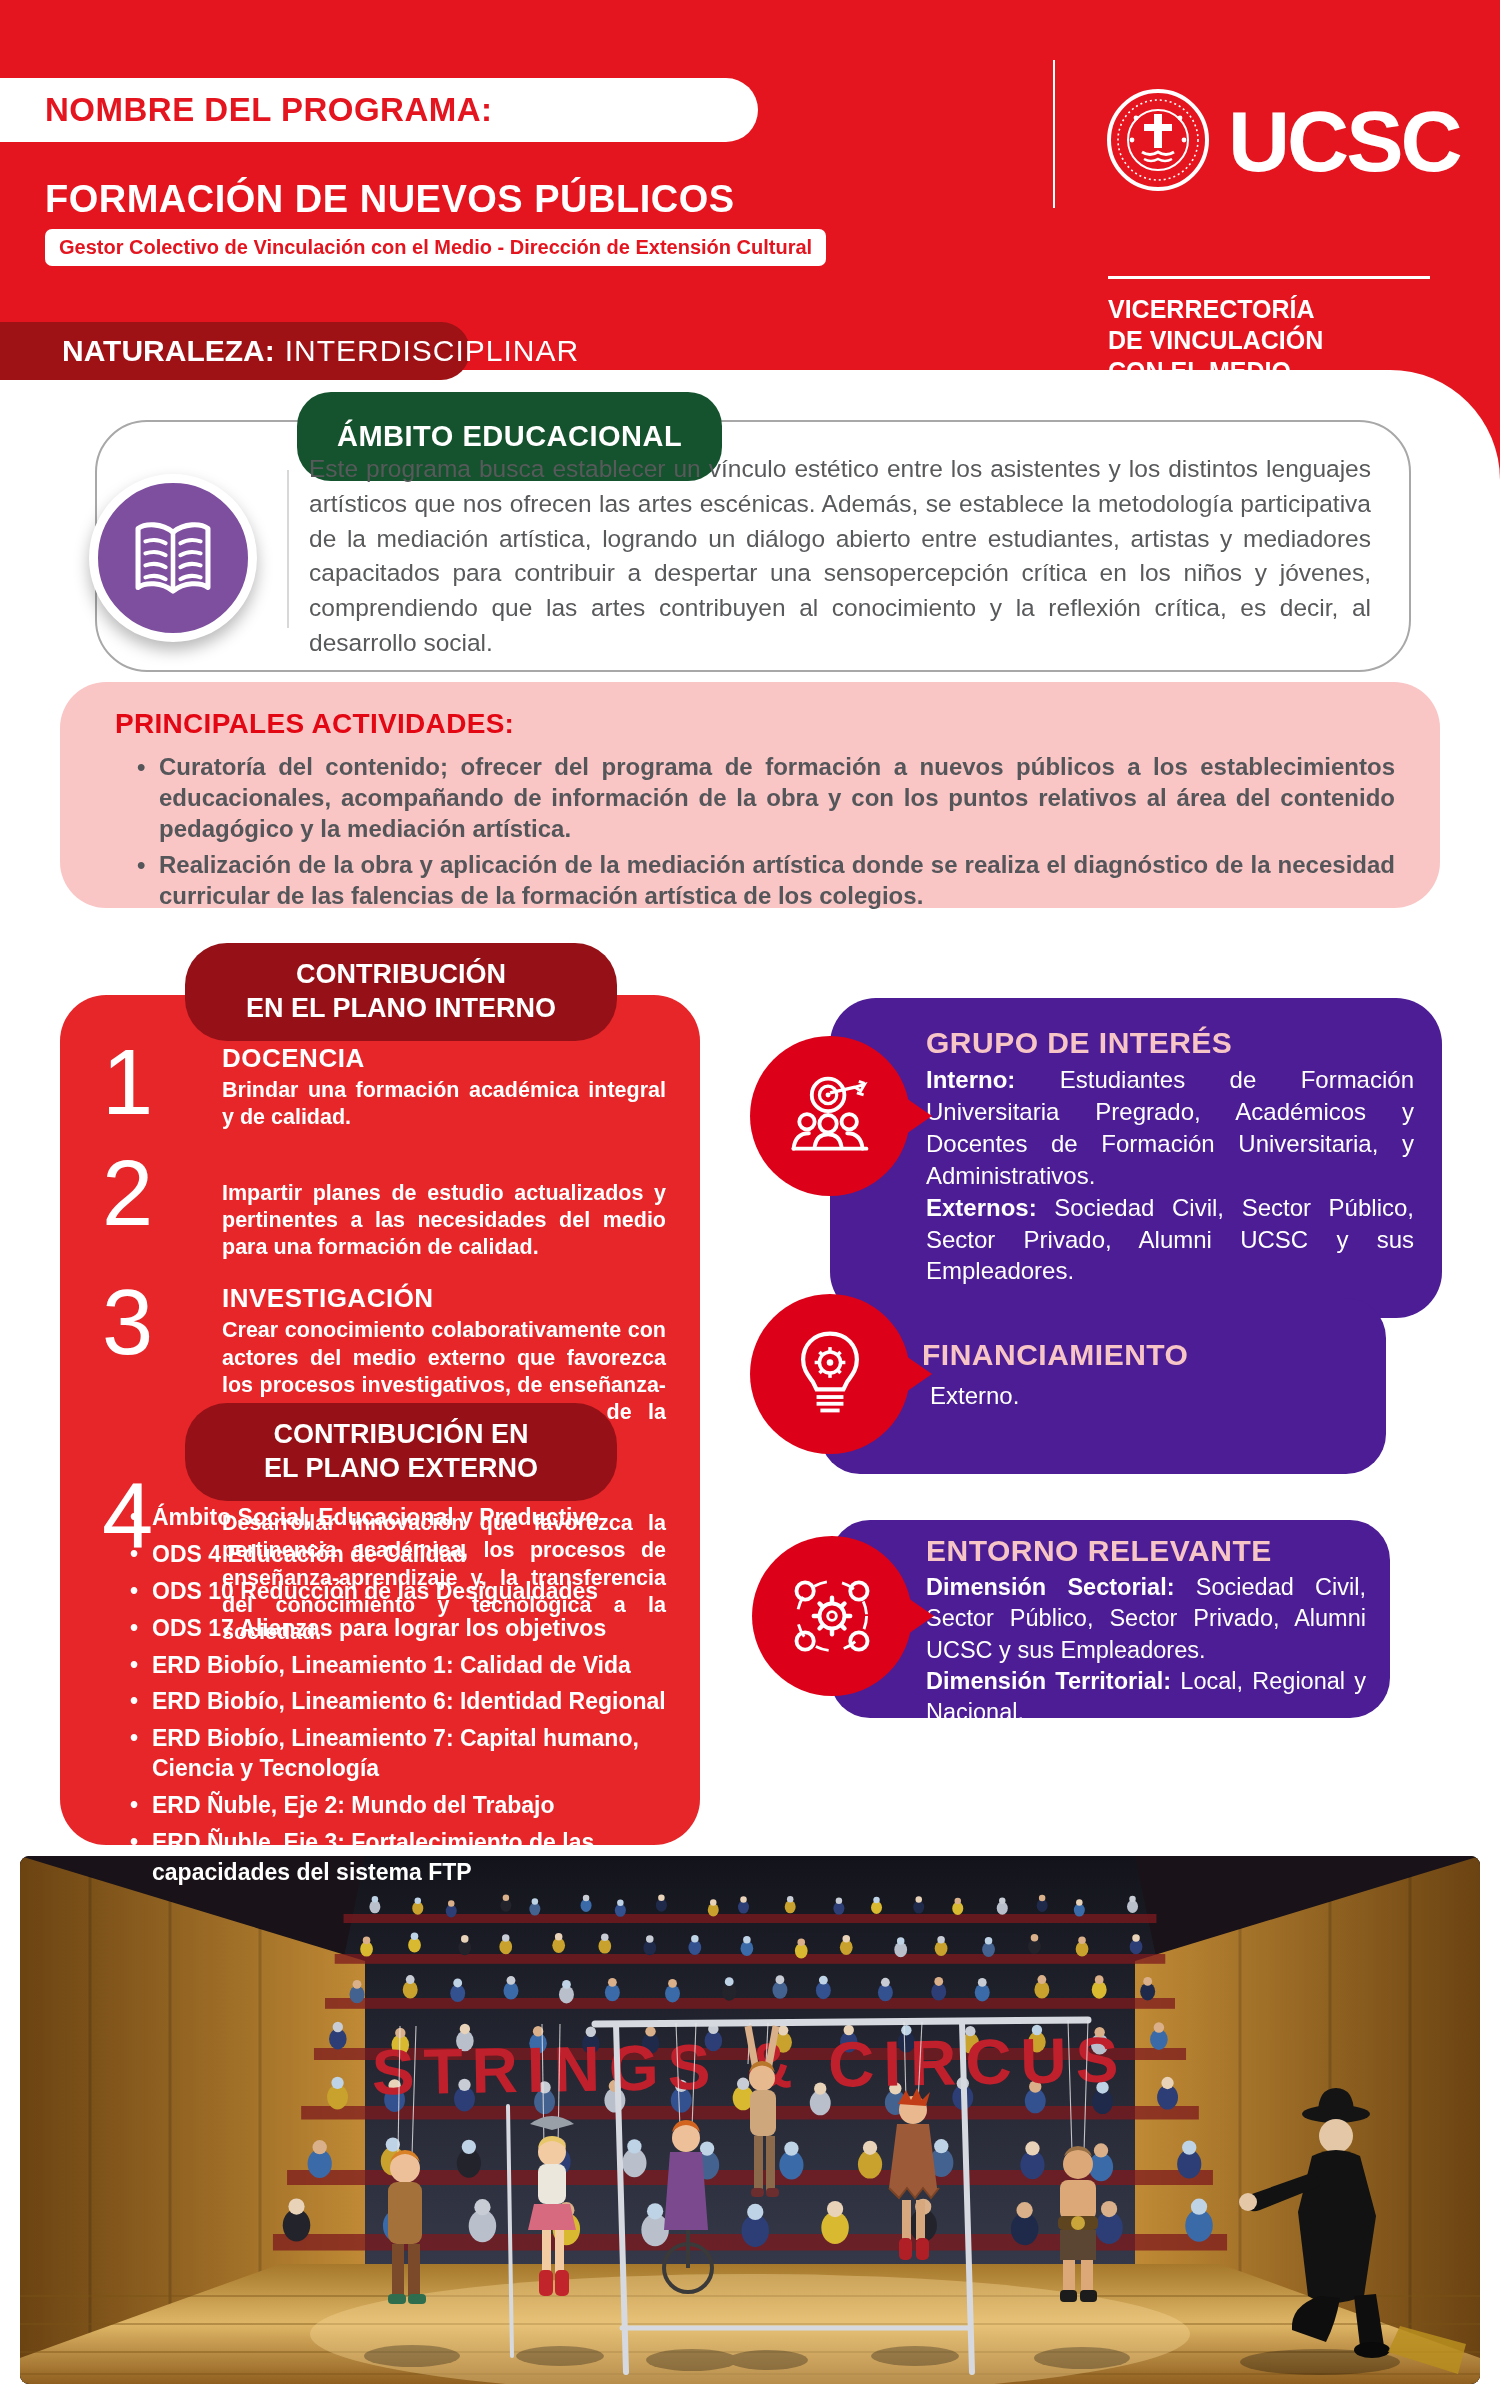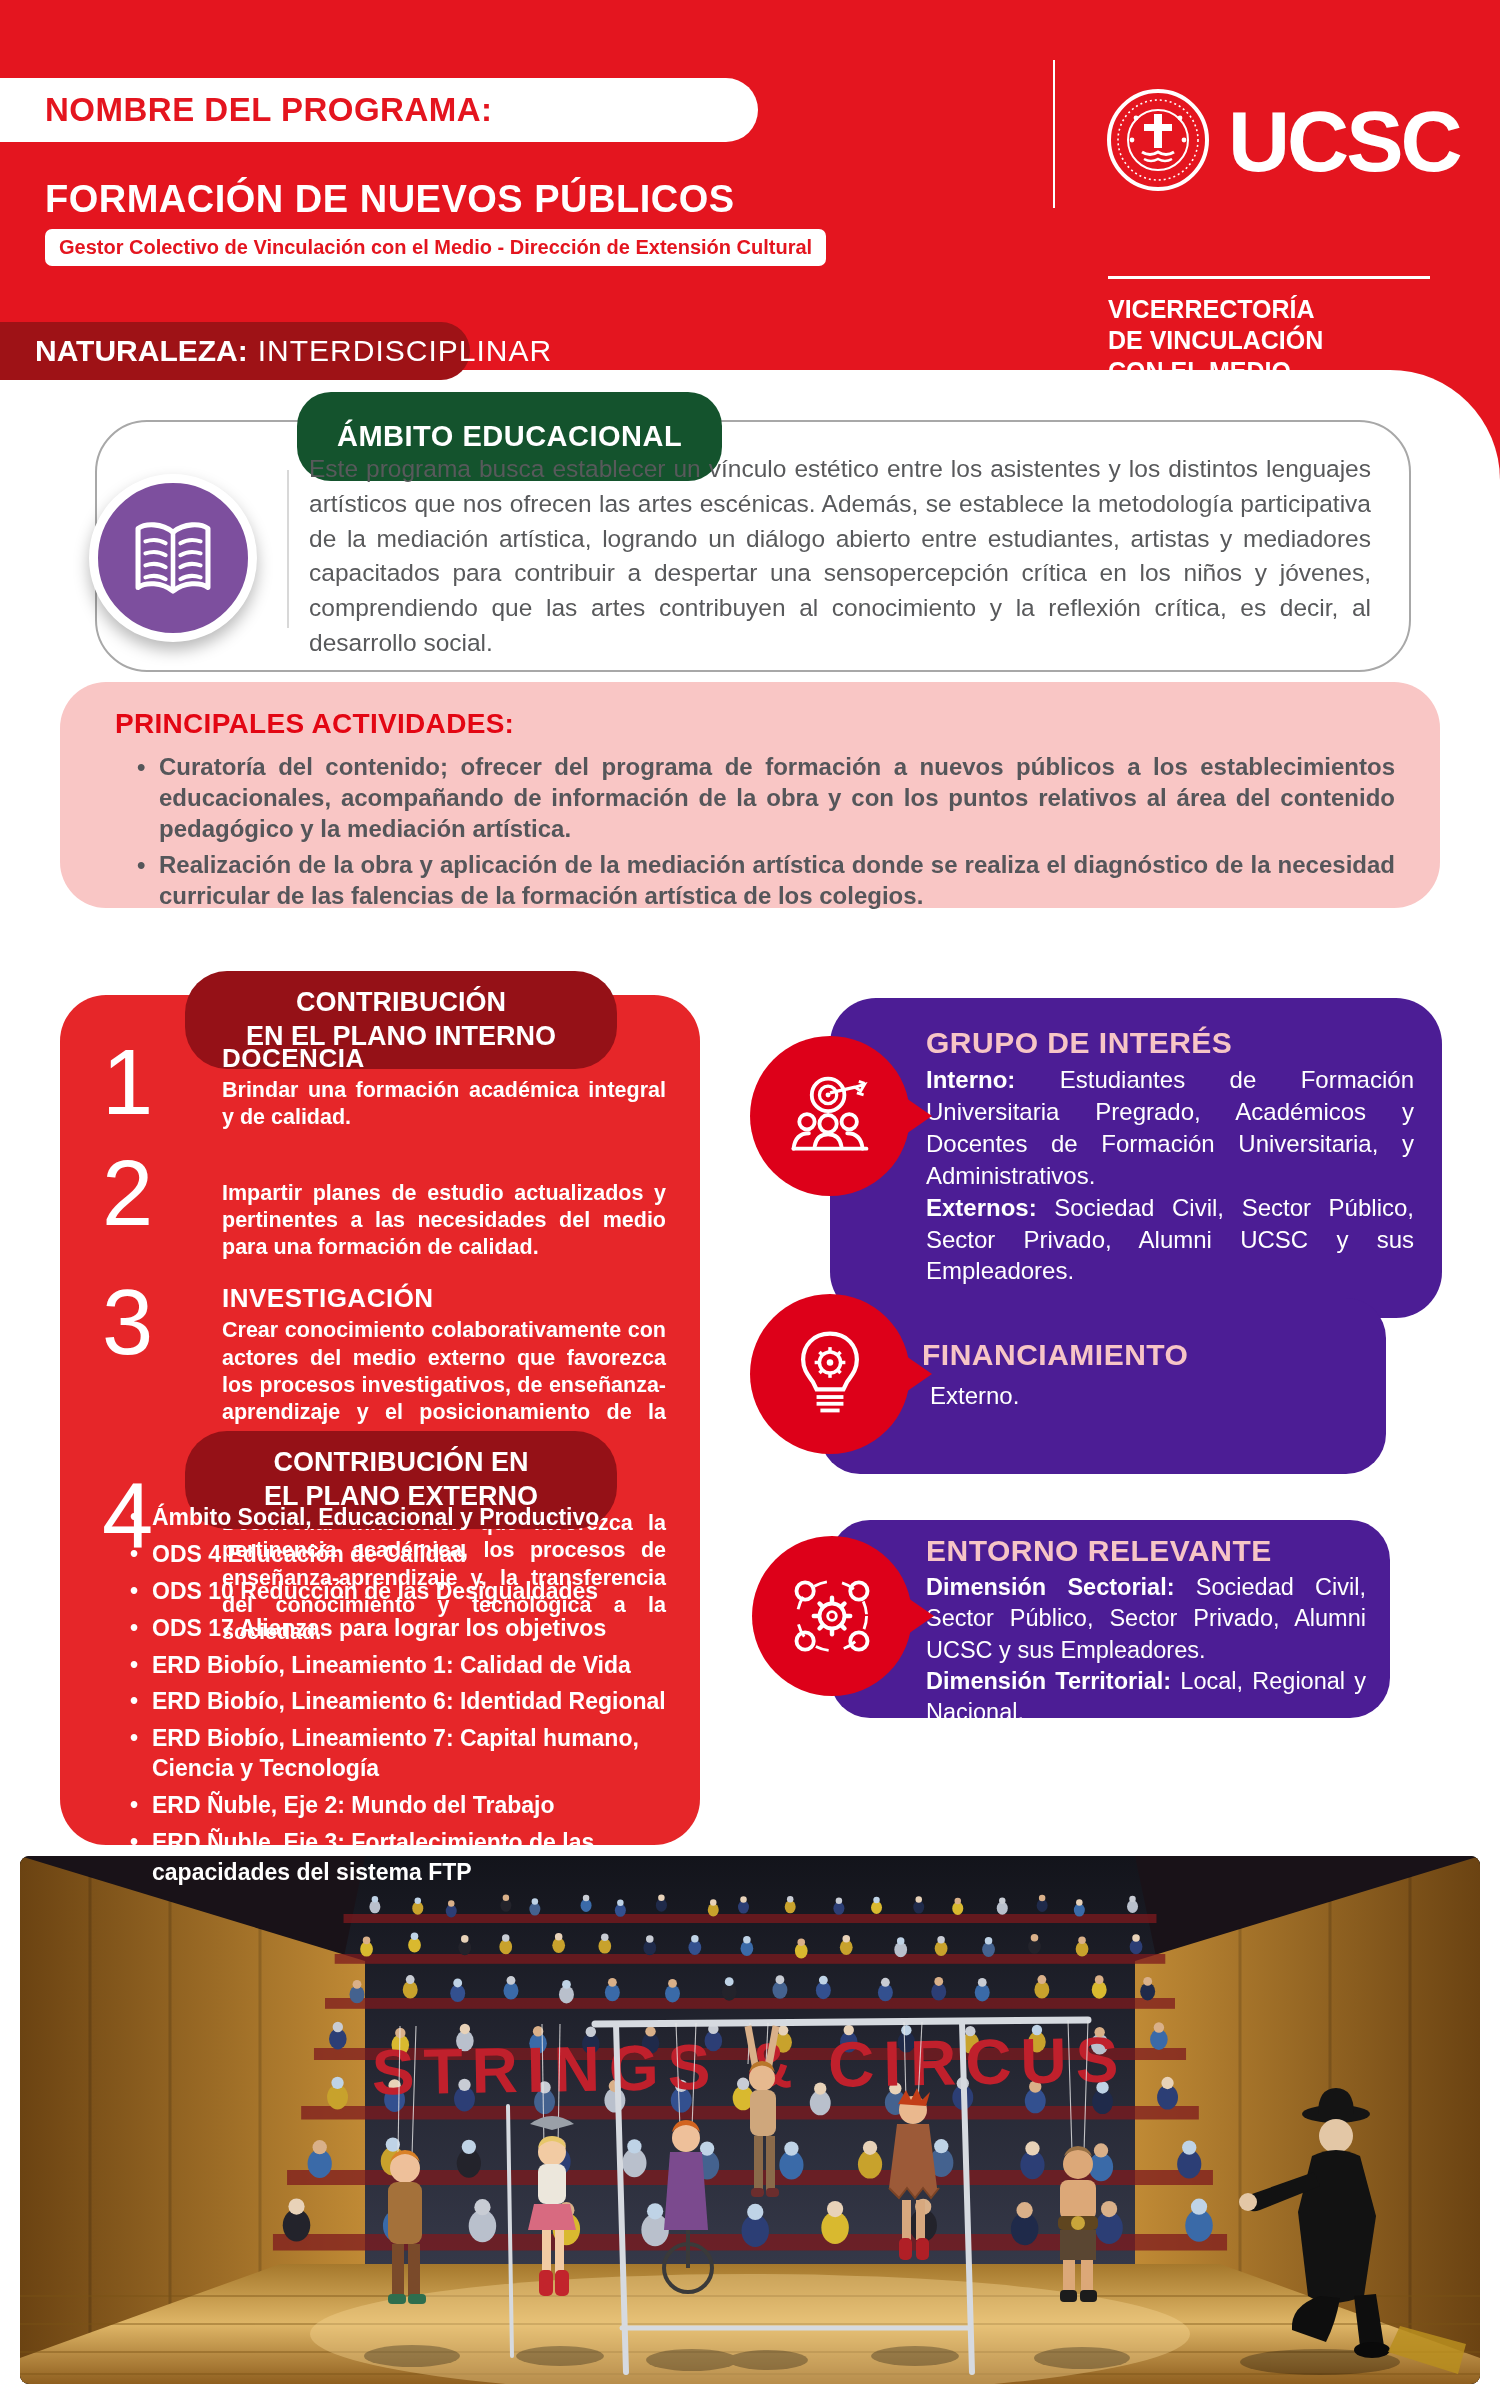--- a/index.html
+++ b/index.html
@@ -17,21 +17,21 @@
   .program-subtitle{position:absolute;top:229px;left:45px;background:#fff;color:#e4151f;
                     font-size:20px;font-weight:700;padding:7px 14px;border-radius:7px;white-space:nowrap;}
   .logo-divider{position:absolute;top:60px;left:1053px;width:2px;height:148px;background:#fff;}
   .seal{position:absolute;top:88px;left:1106px;width:104px;height:104px;}
   .ucsc-word{position:absolute;top:92px;left:1228px;color:#fff;font-size:86px;font-weight:800;letter-spacing:-3px;}
   .logo-hline{position:absolute;top:276px;left:1108px;width:322px;height:3px;background:#fff;}
   .division{position:absolute;top:294px;left:1108px;color:#fff;font-size:25px;font-weight:700;line-height:1.24;}
   .division span{display:block;}
 
   .naturaleza-band{position:absolute;top:322px;left:0;width:470px;height:58px;background:#9e1216;
-                   border-radius:0 30px 30px 0;display:flex;align-items:center;padding-left:35px;
+                   border-radius:0 30px 30px 0;display:flex;align-items:center;padding-left:62px;
                    box-sizing:border-box;z-index:6;}
   .naturaleza-band .lab{color:#fff;font-size:30px;font-weight:800;margin-right:10px;}
   .naturaleza-band .val{color:#fff;font-size:30px;font-weight:400;letter-spacing:1px;}
 
   
   .ambito-card{position:absolute;top:420px;left:95px;width:1312px;height:248px;background:#fff;
                border:2px solid #a8a8a8;border-radius:52px;z-index:5;}
   .ambito-badge{position:absolute;top:-30px;left:200px;background:#14532d;color:#fff;font-size:29px;
                 font-weight:800;padding:28px 40px;border-radius:34px;letter-spacing:.5px;}
   .ambito-icon-wrap{position:absolute;left:-8px;top:52px;width:150px;height:150px;border-radius:50%;
@@ -47,21 +47,21 @@
   .activ-title{color:#e30613;font-size:28px;font-weight:800;letter-spacing:.3px;}
   .activ-list{margin:11px 0 0 0;padding:0 0 0 22px;list-style:none;}
   .activ-list li{position:relative;color:#55565a;font-size:24px;font-weight:700;line-height:1.3;
                  text-align:justify;margin-bottom:4px;padding-left:22px;}
   .activ-list li::before{content:"•";position:absolute;left:0;top:0;}
 
   
   .interno-box{position:absolute;top:995px;left:60px;width:640px;height:850px;background:#e62629;
                border-radius:46px;z-index:4;}
   .maroon-badge{position:absolute;background:#951117;border-radius:42px;color:#fff;text-align:center;
-                font-weight:800;font-size:27px;line-height:1.25;padding:15px 10px;box-sizing:border-box;margin-top:28px;}
+                font-weight:800;font-size:27px;line-height:1.25;padding:15px 10px;box-sizing:border-box;}
   .badge-interno{top:-52px;left:125px;width:432px;}
   .badge-externo{top:408px;left:125px;width:432px;}
   .num-items{position:absolute;top:48px;left:42px;right:34px;}
   .num-item{display:grid;grid-template-columns:108px 1fr;column-gap:12px;margin-bottom:22px;}
   .num-item .num{color:#fff;font-size:92px;font-weight:400;line-height:.85;font-family:"Liberation Sans",sans-serif;}
   .num-item .t{color:#fff;font-size:26px;font-weight:800;letter-spacing:.5px;margin-bottom:3px;}
   .num-item .d{color:#fff;font-size:21.5px;font-weight:700;line-height:1.27;text-align:justify;}
   .ext-list{position:absolute;top:508px;left:68px;right:28px;margin:0;padding:0;list-style:none;}
   .ext-list li{position:relative;color:#fff;font-size:23px;font-weight:700;line-height:1.3;
                padding-left:24px;margin-bottom:7px;text-align:left;}

